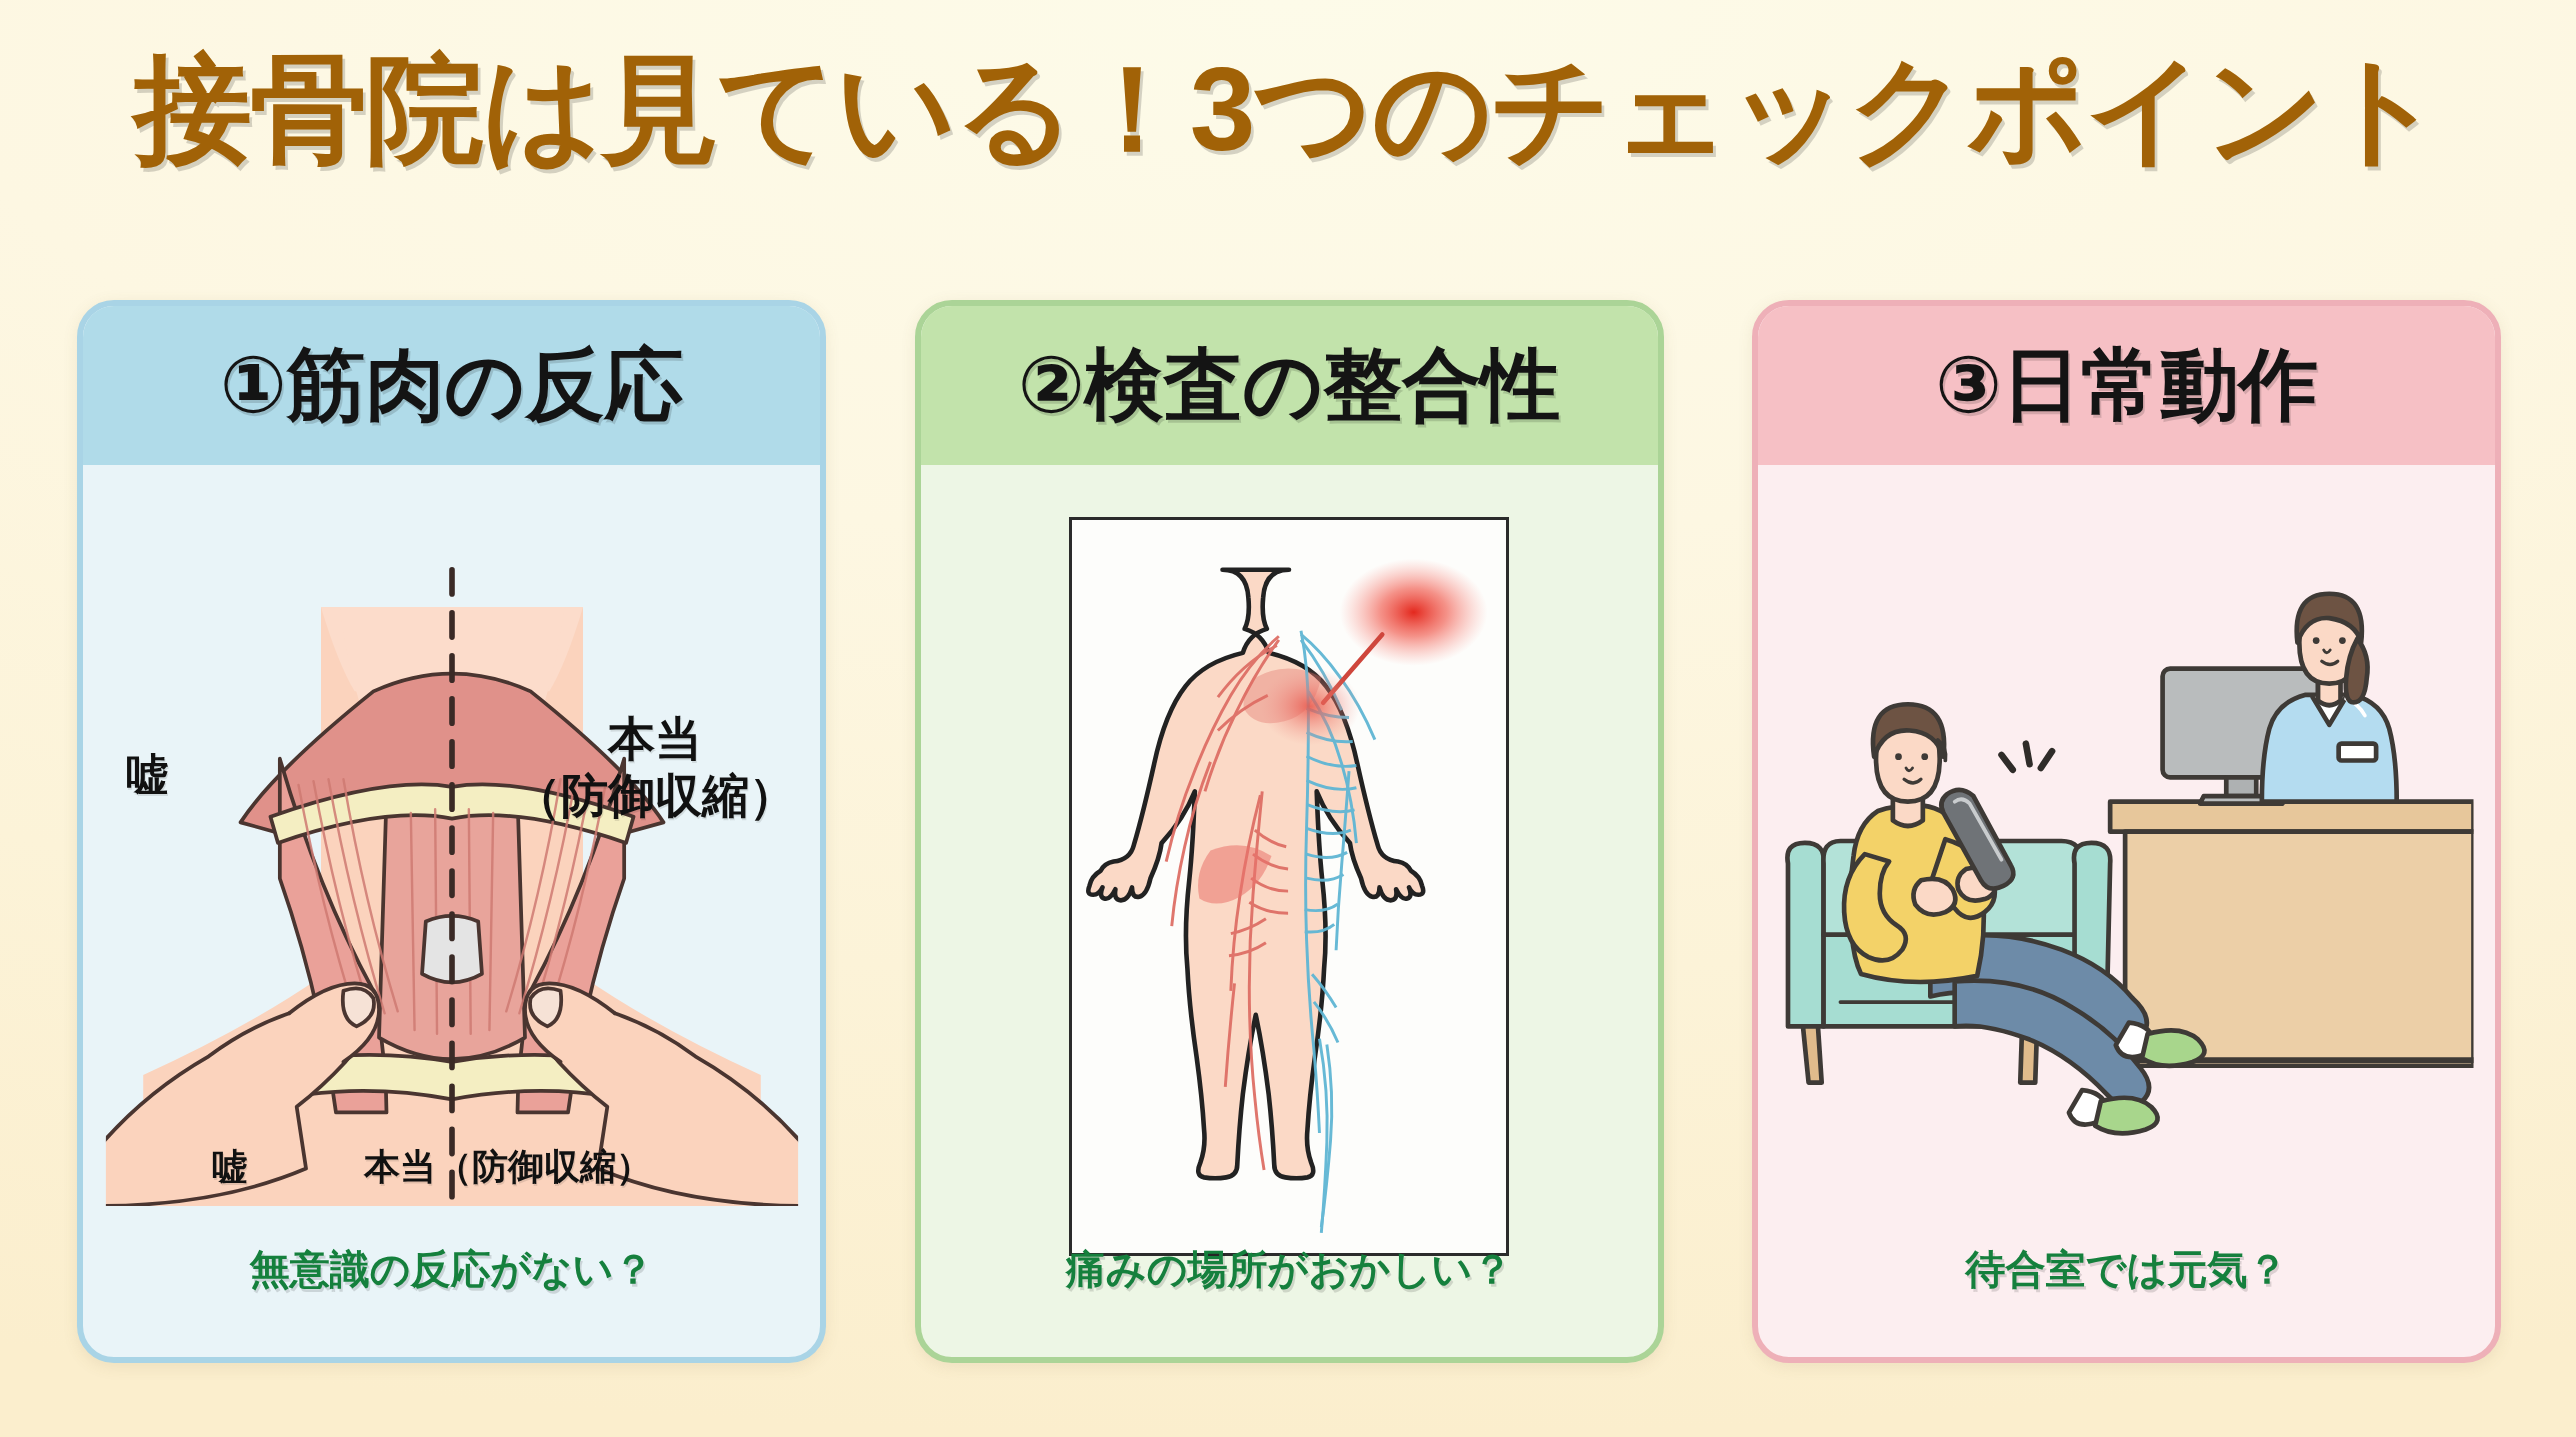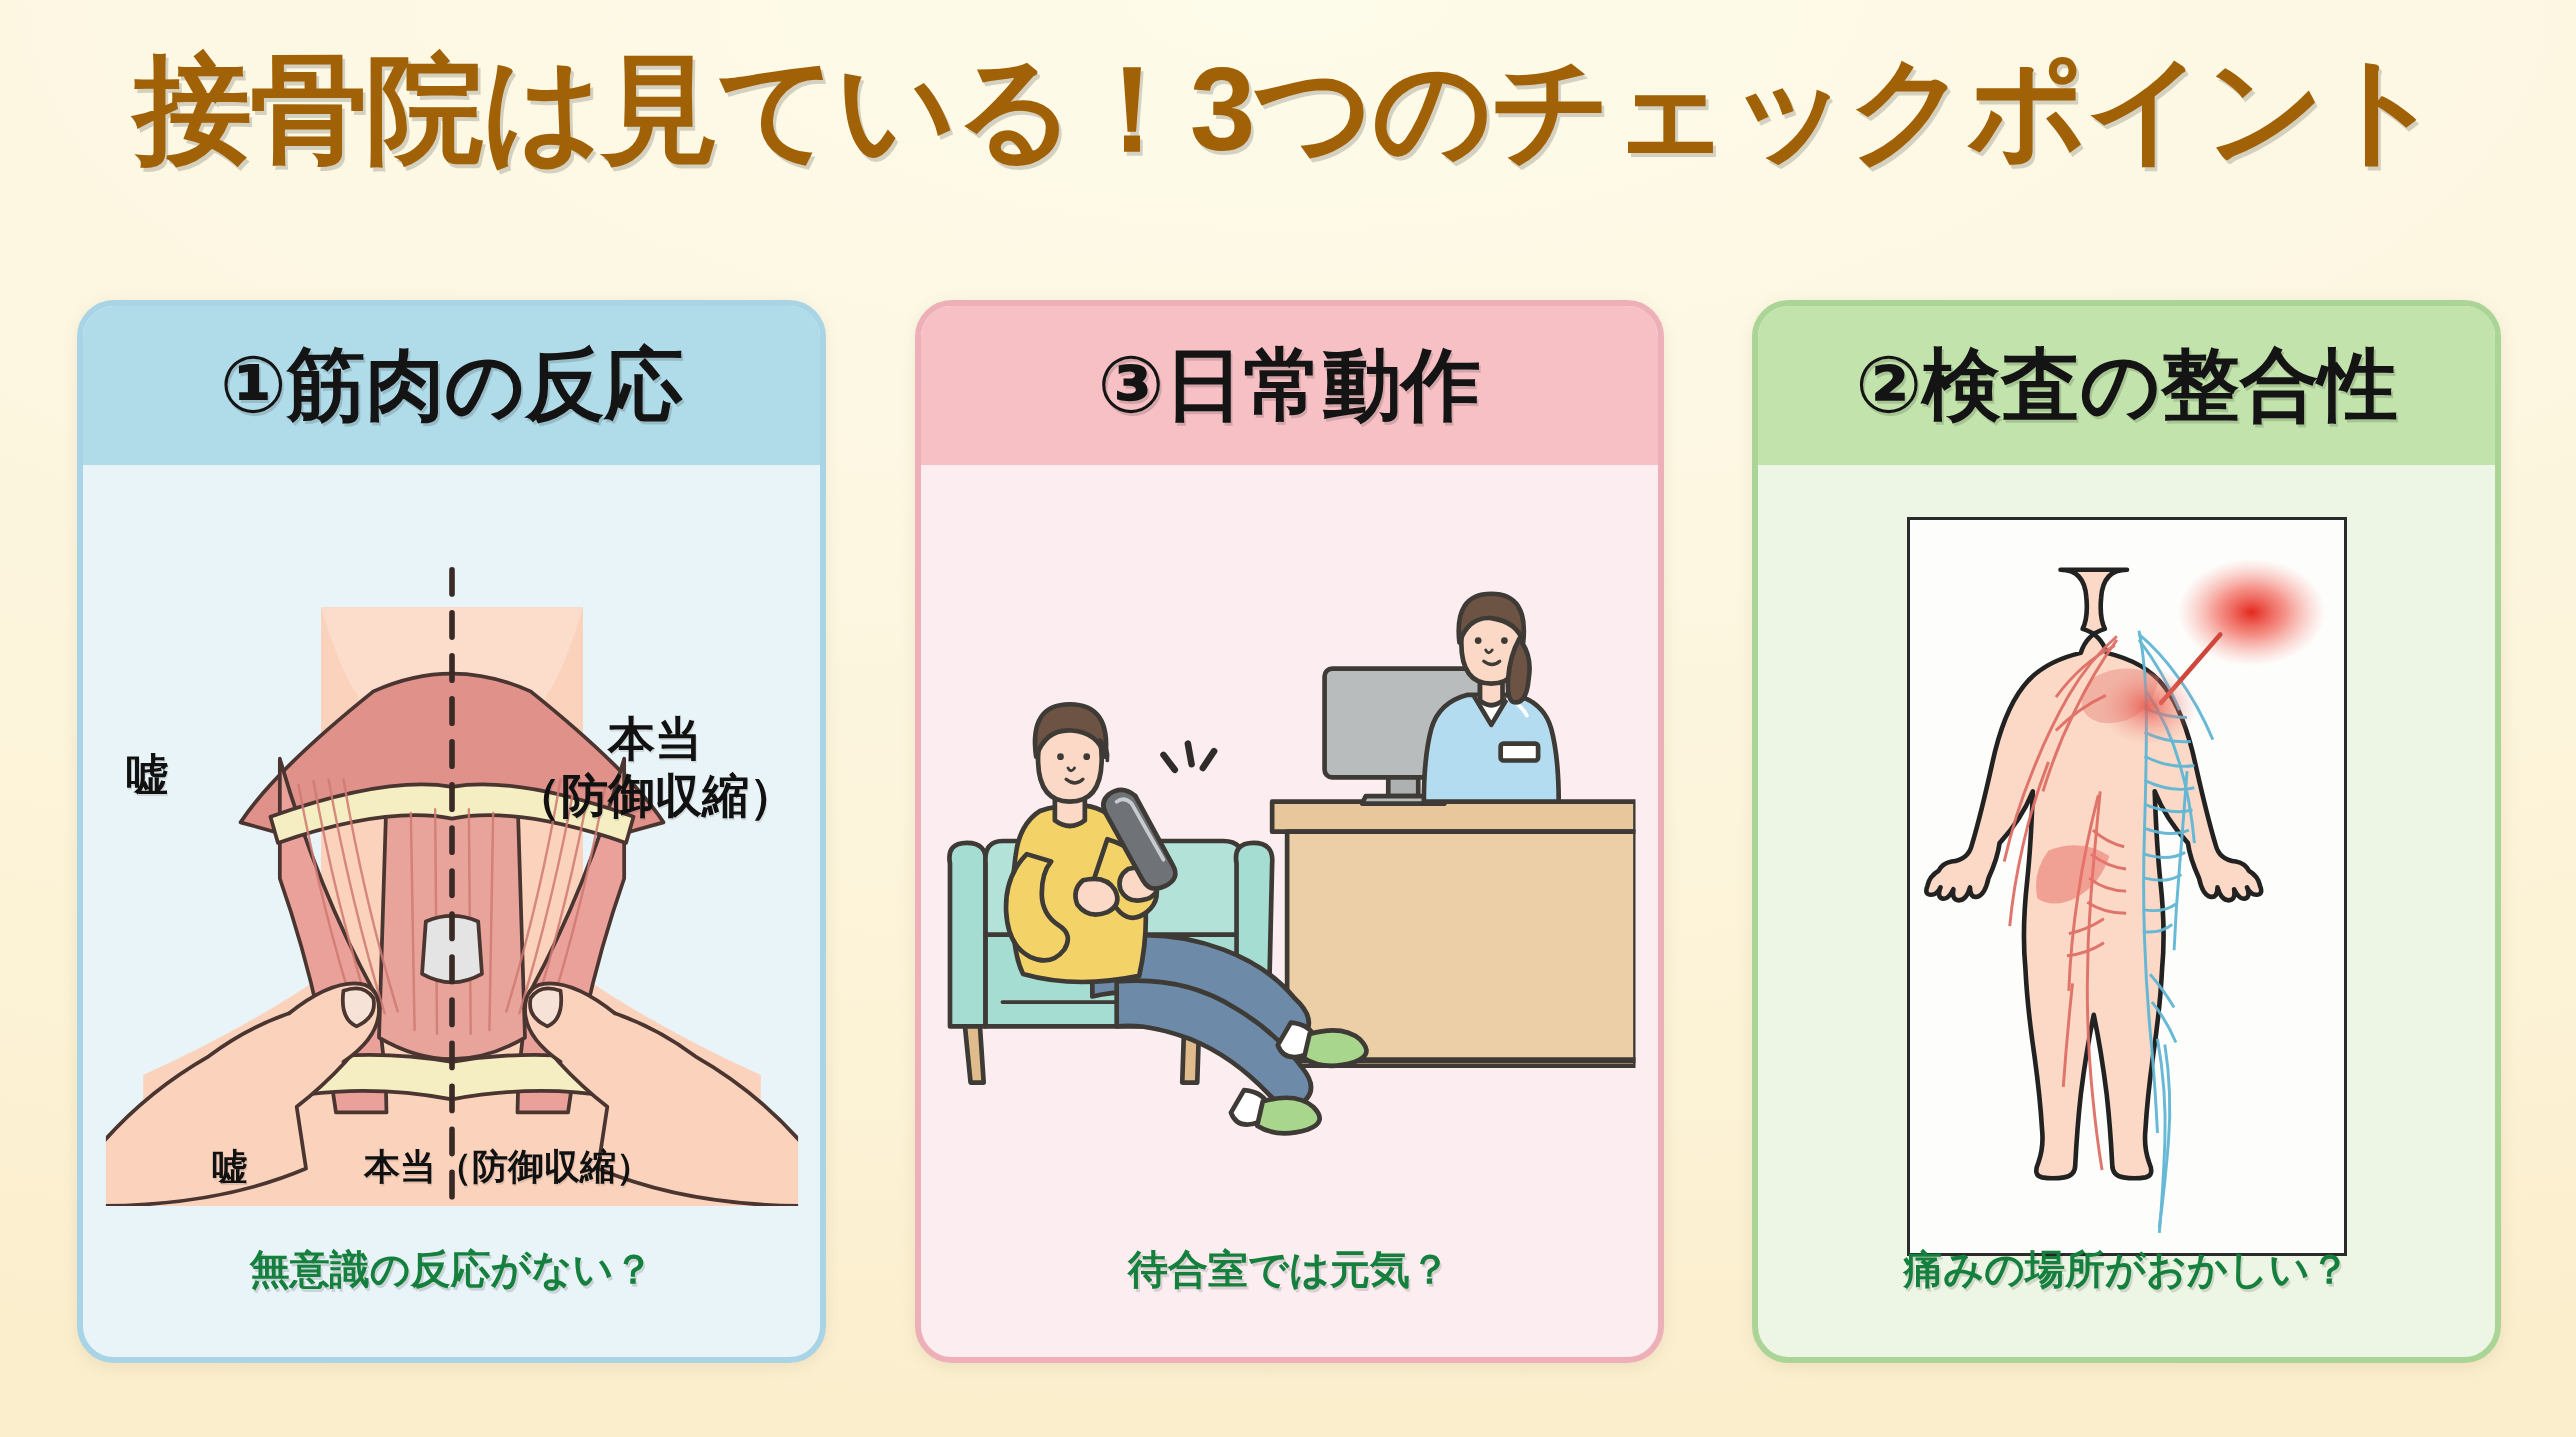--- a/index.html
+++ b/index.html
@@ -168,132 +168,20 @@
 
         <div class="lbl lbl-uso-side">嘘</div>
         <div class="lbl lbl-honto-side">
           <span>本当</span><br>
           <span>（防御収縮）</span>
         </div>
         <div class="lbl lbl-bottom-l">嘘</div>
         <div class="lbl lbl-bottom-r">本当（防御収縮）</div>
 
         <div class="cap">無意識の反応がない？</div>
-      </div>
-    </div>
-
-    <div class="card c3">
-      <div class="hdr">③日常動作</div>
-      <div class="body">
-
-        <svg class="art3" width="693" height="693" viewBox="0 0 740 740">
-          <g stroke="#3e3a36" stroke-width="5" stroke-linejoin="round" stroke-linecap="round" fill="none">
-
-            <g>
-              <path d="M352 320 L740 320 L740 352 L352 352 Z" fill="#e7c79b"></path>
-              <path d="M368 352 L740 352 L740 602 L368 602 Z" fill="#eccfa7"></path>
-              <path d="M368 596 L740 596" stroke="#3e3a36" stroke-width="6"></path>
-            </g>
-
-            <g>
-              <rect x="408" y="178" width="166" height="116" rx="8" fill="#b9bcbd"></rect>
-              <path d="M476 294 L476 314 L508 314 L508 294 Z" fill="#aeb1b2"></path>
-              <path d="M452 314 L532 314 L536 322 L448 322 Z" fill="#b9bcbd"></path>
-            </g>
-
-            <g>
-
-              <path d="M560 206 q-30 8 -38 36 q-8 30 -8 78 L658 320 q0 -48 -8 -78 q-8 -28 -38 -36 z" fill="#b4dcf0"></path>
-
-              <path d="M568 208 L586 238 L604 208" fill="#fff"></path>
-              <path d="M604 210 q14 6 20 18" stroke="#fff" stroke-width="4"></path>
-
-              <rect x="596" y="258" width="40" height="18" rx="3" fill="#fff"></rect>
-
-              <path d="M574 186 L574 212 q12 10 24 0 L598 186 Z" fill="#fbd9c6"></path>
-
-              <path d="M586 110 q-32 0 -32 40 q0 44 32 44 q32 0 32 -44 q0 -40 -32 -40 z" fill="#fbd9c6"></path>
-
-              <path d="M552 150 q-6 -52 34 -52 q40 0 34 52 q-6 -22 -34 -26 q-24 -2 -34 26 z" fill="#6d5343"></path>
-              <path d="M616 146 q14 18 10 42 q-2 26 -14 26 q-10 0 -8 -26 q2 -24 12 -42 z" fill="#6d5343"></path>
-
-              <circle cx="572" cy="148" r="3.6" fill="#3e3a36" stroke="none"></circle>
-              <circle cx="600" cy="148" r="3.6" fill="#3e3a36" stroke="none"></circle>
-              <path d="M580 158 q3 6 7 0" stroke-width="3"></path>
-              <path d="M578 170 q9 7 17 0" stroke-width="3.5"></path>
-            </g>
-
-            <g>
-
-              <path d="M8 386 q-4 -22 18 -22 q22 0 20 22 L46 560 L8 560 Z" fill="#a6ddd2"></path>
-
-              <path d="M46 462 L330 462 q16 0 16 18 L346 560 L46 560 Z" fill="#a6ddd2"></path>
-
-              <path d="M46 386 q-2 -24 18 -24 L300 362 q22 0 22 24 L322 462 L46 462 Z" fill="#b3e2d8"></path>
-
-              <path d="M314 386 q-4 -22 18 -22 q22 0 20 22 L348 560 L314 560 Z" fill="#a6ddd2"></path>
-
-              <path d="M64 534 L330 534" stroke-width="4"></path>
-
-              <path d="M24 560 L40 560 L44 620 L30 620 Z" fill="#e0bb8c"></path>
-              <path d="M258 560 L274 560 L272 620 L256 620 Z" fill="#e0bb8c"></path>
-            </g>
-
-            <g>
-
-              <path d="M160 470 q70 -18 140 8 q48 18 76 52 q24 22 10 40 q-14 18 -42 -2
-                       q-40 -28 -86 -38 q-54 -12 -98 -2 Z" fill="#6d8ba8"></path>
-              <path d="M186 512 q72 -6 126 28 q44 26 72 64 q18 22 2 36 q-18 14 -38 -8
-                       q-38 -40 -82 -58 q-48 -18 -80 -14 Z" fill="#6d8ba8"></path>
-
-              <path d="M372 556 q22 2 26 18 q2 14 -16 18 q-18 4 -24 -12 z" fill="#fff"></path>
-              <path d="M392 568 q36 -10 54 6 q16 16 -6 24 q-32 10 -54 -4 z" fill="#a8d68c"></path>
-
-              <path d="M322 628 q22 2 26 18 q2 14 -16 18 q-18 4 -24 -12 z" fill="#fff"></path>
-              <path d="M342 640 q36 -10 54 6 q16 16 -6 24 q-32 10 -54 -4 z" fill="#a8d68c"></path>
-
-              <path d="M104 330 q-22 14 -26 48 q-6 40 -2 82 q2 28 10 44 q56 16 124 2
-                       q10 -44 6 -86 q-4 -46 -26 -74 q-18 -22 -44 -22 q-26 0 -42 6 z" fill="#f3d268"></path>
-
-              <path d="M90 376 q-24 24 -22 62 q2 36 26 48 q22 10 36 -8 q10 -16 -6 -26
-                       q-18 -12 -18 -34 q0 -22 10 -34 z" fill="#f3d268"></path>
-
-              <path d="M176 360 q34 10 48 38 q12 26 -6 40 q-18 14 -32 -4 q-12 -18 -26 -26 z" fill="#f3d268"></path>
-
-              <path d="M150 404 q24 -6 34 10 q8 16 -8 24 q-20 8 -32 -8 q-6 -16 6 -26 z" fill="#fbd9c6"></path>
-              <path d="M198 392 q22 -6 30 10 q6 16 -10 22 q-20 6 -28 -10 q-4 -14 8 -22 z" fill="#fbd9c6"></path>
-
-              <path d="M120 312 L120 340 q16 12 32 0 L152 312 Z" fill="#fbd9c6"></path>
-
-              <path d="M136 230 q-34 0 -34 44 q0 46 34 46 q34 0 34 -46 q0 -44 -34 -44 z" fill="#fbd9c6"></path>
-
-              <path d="M100 272 q-8 -56 36 -56 q44 0 38 56 q-8 -26 -36 -28 q-28 -2 -38 28 z" fill="#6d5343"></path>
-              <path d="M168 254 q10 8 8 22" stroke-width="4"></path>
-
-              <circle cx="126" cy="272" r="3.6" fill="#3e3a36" stroke="none"></circle>
-              <circle cx="154" cy="272" r="3.6" fill="#3e3a36" stroke="none"></circle>
-              <path d="M134 284 q3 6 7 0" stroke-width="3"></path>
-              <path d="M132 296 q10 8 18 0" stroke-width="3.5"></path>
-            </g>
-
-            <g>
-              <path d="M178 312 q14 -10 28 2 L246 388 q8 14 -8 22 q-16 8 -24 -6 L174 332 q-6 -12 4 -20 z" fill="#6f7377"></path>
-              <path d="M186 320 q8 -6 16 2 L236 382" stroke="#c9ccce" stroke-width="4"></path>
-            </g>
-
-            <g stroke="#2f2c29" stroke-width="7" stroke-linecap="round">
-              <path d="M236 270 L248 286"></path>
-              <path d="M262 258 L266 280"></path>
-              <path d="M290 266 L278 284"></path>
-            </g>
-
-          </g>
-        </svg>
-
-        <div class="cap">待合室では元気？</div>
       </div>
     </div>
 
     <div class="card c2">
       <div class="hdr">②検査の整合性</div>
       <div class="body">
 
         <div class="frame2">
           <svg width="100%" height="100%" viewBox="0 0 470 790">
             <defs>
@@ -374,15 +262,127 @@
             <line x1="336" y1="122" x2="272" y2="196" stroke="#cf463c" stroke-width="5" stroke-linecap="round"></line>
 
             <ellipse cx="258" cy="200" rx="54" ry="42" fill="url(#painspot)"></ellipse>
           </svg>
         </div>
 
         <div class="cap">痛みの場所がおかしい？</div>
       </div>
     </div>
 
+    <div class="card c3">
+      <div class="hdr">③日常動作</div>
+      <div class="body">
+
+        <svg class="art3" width="693" height="693" viewBox="0 0 740 740">
+          <g stroke="#3e3a36" stroke-width="5" stroke-linejoin="round" stroke-linecap="round" fill="none">
+
+            <g>
+              <path d="M352 320 L740 320 L740 352 L352 352 Z" fill="#e7c79b"></path>
+              <path d="M368 352 L740 352 L740 602 L368 602 Z" fill="#eccfa7"></path>
+              <path d="M368 596 L740 596" stroke="#3e3a36" stroke-width="6"></path>
+            </g>
+
+            <g>
+              <rect x="408" y="178" width="166" height="116" rx="8" fill="#b9bcbd"></rect>
+              <path d="M476 294 L476 314 L508 314 L508 294 Z" fill="#aeb1b2"></path>
+              <path d="M452 314 L532 314 L536 322 L448 322 Z" fill="#b9bcbd"></path>
+            </g>
+
+            <g>
+
+              <path d="M560 206 q-30 8 -38 36 q-8 30 -8 78 L658 320 q0 -48 -8 -78 q-8 -28 -38 -36 z" fill="#b4dcf0"></path>
+
+              <path d="M568 208 L586 238 L604 208" fill="#fff"></path>
+              <path d="M604 210 q14 6 20 18" stroke="#fff" stroke-width="4"></path>
+
+              <rect x="596" y="258" width="40" height="18" rx="3" fill="#fff"></rect>
+
+              <path d="M574 186 L574 212 q12 10 24 0 L598 186 Z" fill="#fbd9c6"></path>
+
+              <path d="M586 110 q-32 0 -32 40 q0 44 32 44 q32 0 32 -44 q0 -40 -32 -40 z" fill="#fbd9c6"></path>
+
+              <path d="M552 150 q-6 -52 34 -52 q40 0 34 52 q-6 -22 -34 -26 q-24 -2 -34 26 z" fill="#6d5343"></path>
+              <path d="M616 146 q14 18 10 42 q-2 26 -14 26 q-10 0 -8 -26 q2 -24 12 -42 z" fill="#6d5343"></path>
+
+              <circle cx="572" cy="148" r="3.6" fill="#3e3a36" stroke="none"></circle>
+              <circle cx="600" cy="148" r="3.6" fill="#3e3a36" stroke="none"></circle>
+              <path d="M580 158 q3 6 7 0" stroke-width="3"></path>
+              <path d="M578 170 q9 7 17 0" stroke-width="3.5"></path>
+            </g>
+
+            <g>
+
+              <path d="M8 386 q-4 -22 18 -22 q22 0 20 22 L46 560 L8 560 Z" fill="#a6ddd2"></path>
+
+              <path d="M46 462 L330 462 q16 0 16 18 L346 560 L46 560 Z" fill="#a6ddd2"></path>
+
+              <path d="M46 386 q-2 -24 18 -24 L300 362 q22 0 22 24 L322 462 L46 462 Z" fill="#b3e2d8"></path>
+
+              <path d="M314 386 q-4 -22 18 -22 q22 0 20 22 L348 560 L314 560 Z" fill="#a6ddd2"></path>
+
+              <path d="M64 534 L330 534" stroke-width="4"></path>
+
+              <path d="M24 560 L40 560 L44 620 L30 620 Z" fill="#e0bb8c"></path>
+              <path d="M258 560 L274 560 L272 620 L256 620 Z" fill="#e0bb8c"></path>
+            </g>
+
+            <g>
+
+              <path d="M160 470 q70 -18 140 8 q48 18 76 52 q24 22 10 40 q-14 18 -42 -2
+                       q-40 -28 -86 -38 q-54 -12 -98 -2 Z" fill="#6d8ba8"></path>
+              <path d="M186 512 q72 -6 126 28 q44 26 72 64 q18 22 2 36 q-18 14 -38 -8
+                       q-38 -40 -82 -58 q-48 -18 -80 -14 Z" fill="#6d8ba8"></path>
+
+              <path d="M372 556 q22 2 26 18 q2 14 -16 18 q-18 4 -24 -12 z" fill="#fff"></path>
+              <path d="M392 568 q36 -10 54 6 q16 16 -6 24 q-32 10 -54 -4 z" fill="#a8d68c"></path>
+
+              <path d="M322 628 q22 2 26 18 q2 14 -16 18 q-18 4 -24 -12 z" fill="#fff"></path>
+              <path d="M342 640 q36 -10 54 6 q16 16 -6 24 q-32 10 -54 -4 z" fill="#a8d68c"></path>
+
+              <path d="M104 330 q-22 14 -26 48 q-6 40 -2 82 q2 28 10 44 q56 16 124 2
+                       q10 -44 6 -86 q-4 -46 -26 -74 q-18 -22 -44 -22 q-26 0 -42 6 z" fill="#f3d268"></path>
+
+              <path d="M90 376 q-24 24 -22 62 q2 36 26 48 q22 10 36 -8 q10 -16 -6 -26
+                       q-18 -12 -18 -34 q0 -22 10 -34 z" fill="#f3d268"></path>
+
+              <path d="M176 360 q34 10 48 38 q12 26 -6 40 q-18 14 -32 -4 q-12 -18 -26 -26 z" fill="#f3d268"></path>
+
+              <path d="M150 404 q24 -6 34 10 q8 16 -8 24 q-20 8 -32 -8 q-6 -16 6 -26 z" fill="#fbd9c6"></path>
+              <path d="M198 392 q22 -6 30 10 q6 16 -10 22 q-20 6 -28 -10 q-4 -14 8 -22 z" fill="#fbd9c6"></path>
+
+              <path d="M120 312 L120 340 q16 12 32 0 L152 312 Z" fill="#fbd9c6"></path>
+
+              <path d="M136 230 q-34 0 -34 44 q0 46 34 46 q34 0 34 -46 q0 -44 -34 -44 z" fill="#fbd9c6"></path>
+
+              <path d="M100 272 q-8 -56 36 -56 q44 0 38 56 q-8 -26 -36 -28 q-28 -2 -38 28 z" fill="#6d5343"></path>
+              <path d="M168 254 q10 8 8 22" stroke-width="4"></path>
+
+              <circle cx="126" cy="272" r="3.6" fill="#3e3a36" stroke="none"></circle>
+              <circle cx="154" cy="272" r="3.6" fill="#3e3a36" stroke="none"></circle>
+              <path d="M134 284 q3 6 7 0" stroke-width="3"></path>
+              <path d="M132 296 q10 8 18 0" stroke-width="3.5"></path>
+            </g>
+
+            <g>
+              <path d="M178 312 q14 -10 28 2 L246 388 q8 14 -8 22 q-16 8 -24 -6 L174 332 q-6 -12 4 -20 z" fill="#6f7377"></path>
+              <path d="M186 320 q8 -6 16 2 L236 382" stroke="#c9ccce" stroke-width="4"></path>
+            </g>
+
+            <g stroke="#2f2c29" stroke-width="7" stroke-linecap="round">
+              <path d="M236 270 L248 286"></path>
+              <path d="M262 258 L266 280"></path>
+              <path d="M290 266 L278 284"></path>
+            </g>
+
+          </g>
+        </svg>
+
+        <div class="cap">待合室では元気？</div>
+      </div>
+    </div>
+
   </div>
 </div>
 
 
 </body></html>

